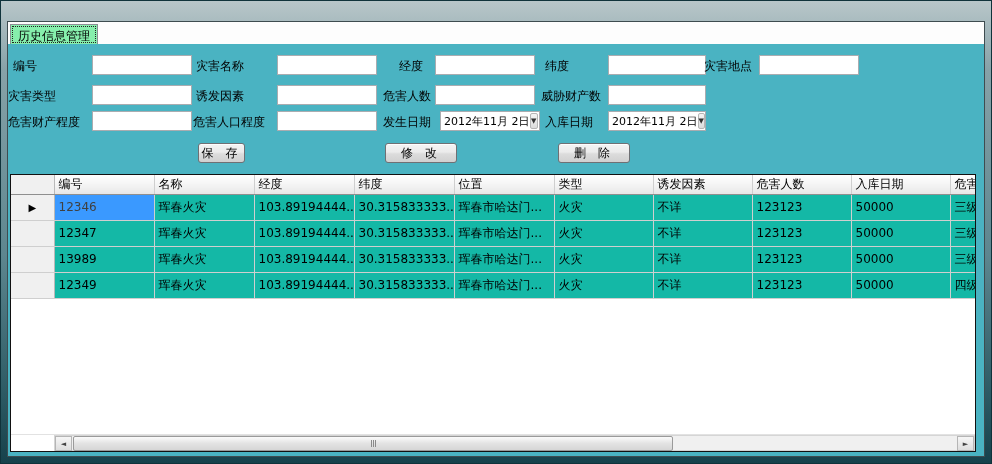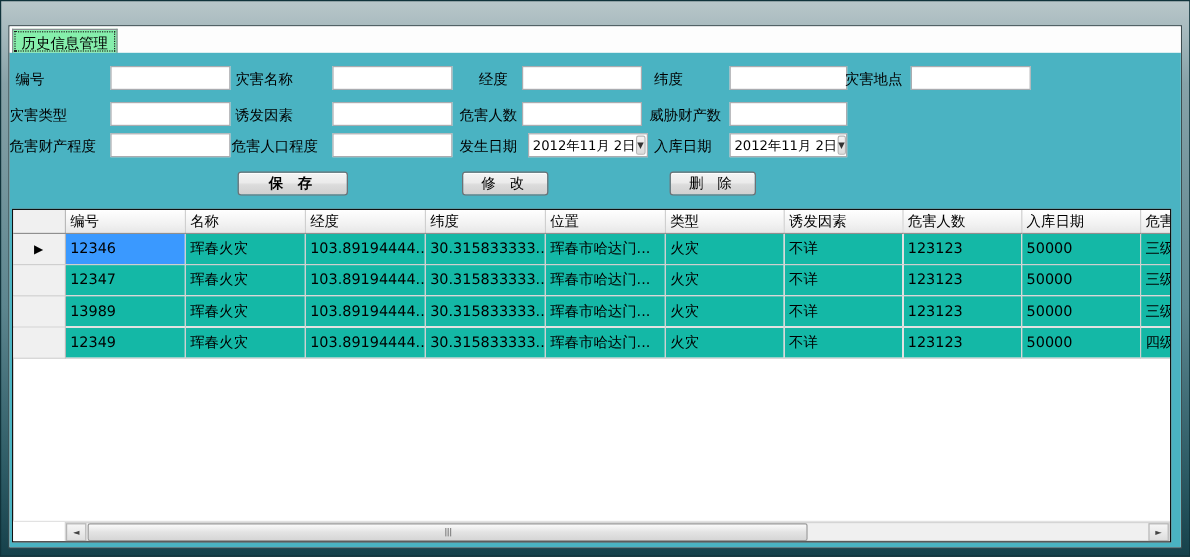--- a/index.html
+++ b/index.html
@@ -51,21 +51,21 @@
   
   .grid{ position:absolute; left:2px; top:130px; width:966px; height:278px; background:#fff;
     border:1px solid #111; overflow:hidden; }
   table.dg{ border-collapse:collapse; table-layout:fixed; width:1038px; }
   table.dg th, table.dg td{ font-weight:normal; font-size:12px; text-align:left; padding:0 4px;
     white-space:nowrap; overflow:hidden; }
   table.dg th{ height:19px; background:linear-gradient(180deg,#ffffff,#f2f2f2 60%,#e7e7e7);
     border-right:1px solid #cfcfcf; border-bottom:1px solid #8f8f8f; }
   table.dg td{ height:26px; border-right:1px solid #cfcfcf; border-bottom:1px solid #cfcfcf; background:#14b8a6; }
   table.dg th.sel-col, table.dg td.sel-col{ background:#f0f0f0; border-right:1px solid #b9b9b9; text-align:center; padding:0; }
-  td.cell-selected{ background:#3a99ff !important; color:#000000; }
+  td.cell-selected{ background:#3a99ff !important; color:#404040; }
   .row-arrow{ font-size:10px; color:#000; }
   
   .hscroll{ position:absolute; left:0; bottom:0; width:964px; height:17px; background:#fff; display:flex; border-top:1px solid #e2e2e2; }
   .hs-corner{ width:43px; height:100%; background:#fff; }
   .hs-body{ position:relative; flex:1; background:#f0f0f0; border:1px solid #d5d5d5; }
   .hs-btn{ position:absolute; top:0; width:17px; height:15px; background:linear-gradient(180deg,#f6f6f6,#dedede);
     border:1px solid #b5b5b5; display:flex; align-items:center; justify-content:center; font-size:7px; color:#444; }
   .hs-left{ left:0; } .hs-right{ right:0; }
   .hs-thumb{ position:absolute; left:18px; top:0; width:600px; height:15px;
     background:linear-gradient(180deg,#fbfbfb,#e3e3e3 50%,#d6d6d6); border:1px solid #9a9a9a; border-radius:2px;
@@ -116,21 +116,21 @@
       <div class="datebox" style="left:432px;top:67px;width:100px;">
         <span class="dtext">2012年11月 2日</span>
         <span class="darrow">▼</span>
       </div>
       <span class="f-label" style="left:537px;top:70px;">入库日期</span>
       <div class="datebox" style="left:600px;top:67px;width:98px;">
         <span class="dtext">2012年11月 2日</span>
         <span class="darrow">▼</span>
       </div>
 
-      <button class="btn" style="left:190px;top:99px;width:92px;font-weight:bold;">保 存</button>
+      <button class="btn" style="left:190px;top:99px;width:47px;">保 存</button>
       <button class="btn" style="left:377px;top:99px;width:72px;">修 改</button>
       <button class="btn" style="left:550px;top:99px;width:72px;">删 除</button>
 
       <div class="grid">
         <table class="dg">
           <colgroup>
             <col style="width:43px">
               <col style="width:100px">
               <col style="width:100px">
               <col style="width:100px">

